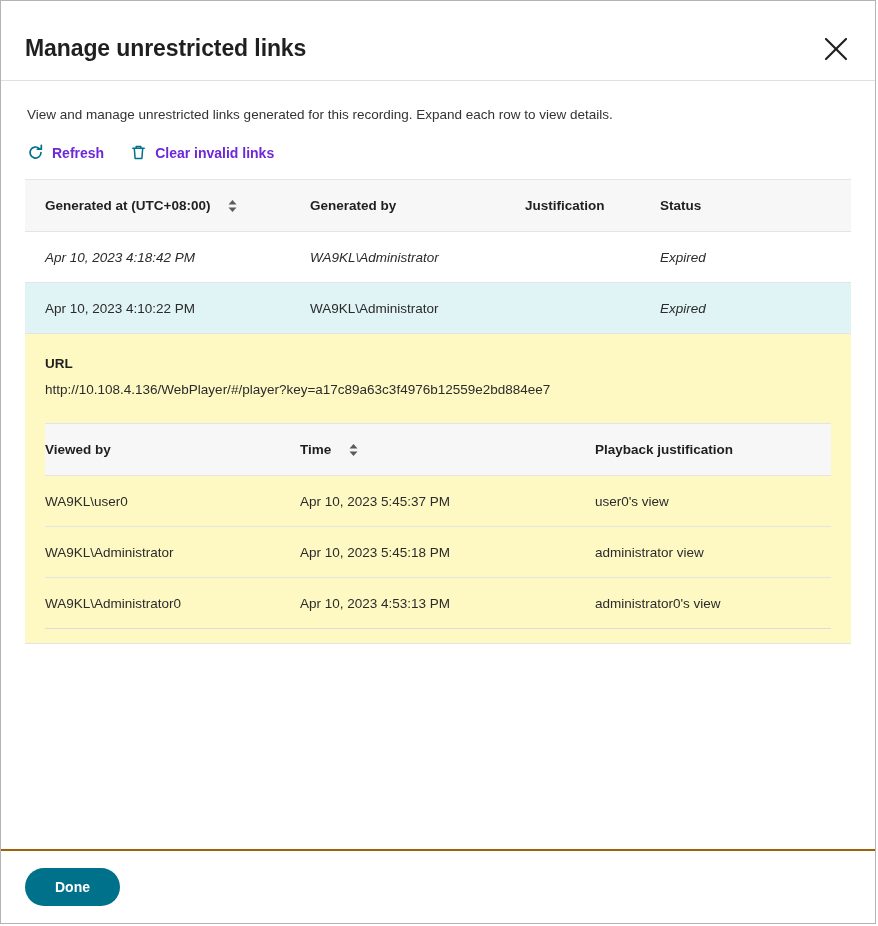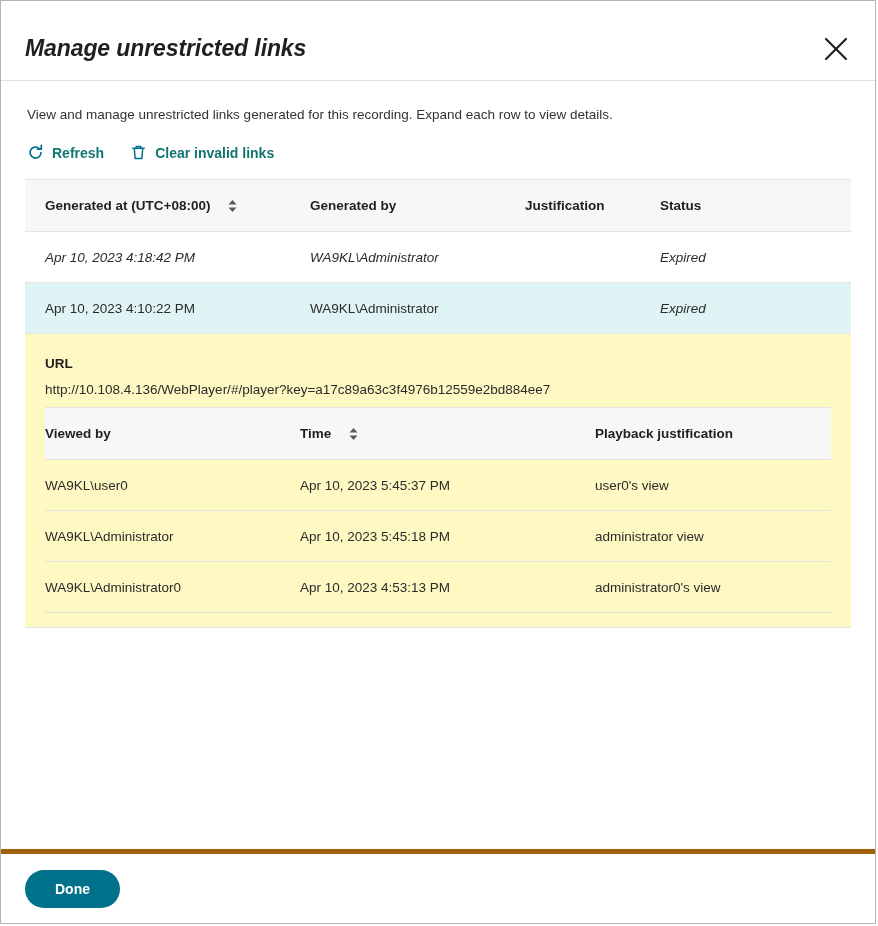--- a/index.html
+++ b/index.html
@@ -25,21 +25,20 @@
   
   .dialog-header {
     height: 80px;
     min-height: 80px;
     border-bottom: 1px solid #e0e0e0;
     display: flex;
     align-items: center;
     justify-content: space-between;
     padding: 16px 22px 0 24px;
     box-sizing: border-box;
-    font-style: italic;
   }
   .dialog-title {
     font-size: 23px;
     font-weight: bold;
     color: #1f1f1f;
     letter-spacing: -0.1px;
   }
   .close-btn {
     width: 34px;
     height: 34px;
@@ -68,21 +67,21 @@
   .actions-row {
     display: flex;
     align-items: center;
     gap: 26px;
     margin: 0 0 18px 2px;
   }
   .action-link {
     display: flex;
     align-items: center;
     gap: 8px;
-    color: #0f766e;
+    color: #6d28d9;
     font-size: 14px;
     font-weight: bold;
     cursor: pointer;
     user-select: none;
   }
   .action-link svg { display: block; }
 
   
   .links-table {
     width: 100%;
@@ -153,21 +152,21 @@
   }
   .detail-label {
     font-size: 13.5px;
     font-weight: bold;
     color: #1f1f1f;
     margin-bottom: 11px;
   }
   .detail-url {
     font-size: 13.5px;
     color: #2b2b2b;
-    margin-bottom: 10px;
+    margin-bottom: 26px;
     word-break: break-all;
   }
   .views-table {
     width: 100%;
     border-collapse: collapse;
     table-layout: fixed;
   }
   .views-table th {
     text-align: left;
     font-size: 13.5px;
@@ -188,21 +187,21 @@
   }
   .views-table tr:last-child td { border-bottom: 1px solid #dcdcdc; }
   .vcol-1 { width: 255px; }
   .vcol-2 { width: 295px; }
   .vcol-3 { width: auto; }
 
   
   .dialog-footer {
     height: 74px;
     min-height: 74px;
-    border-top: 5px solid #a16207;
+    border-top: 2px solid #a16207;
     display: flex;
     align-items: center;
     padding: 0 24px;
     box-sizing: border-box;
   }
   .done-btn {
     background: #00718a;
     color: #ffffff;
     border: none;
     border-radius: 20px;

